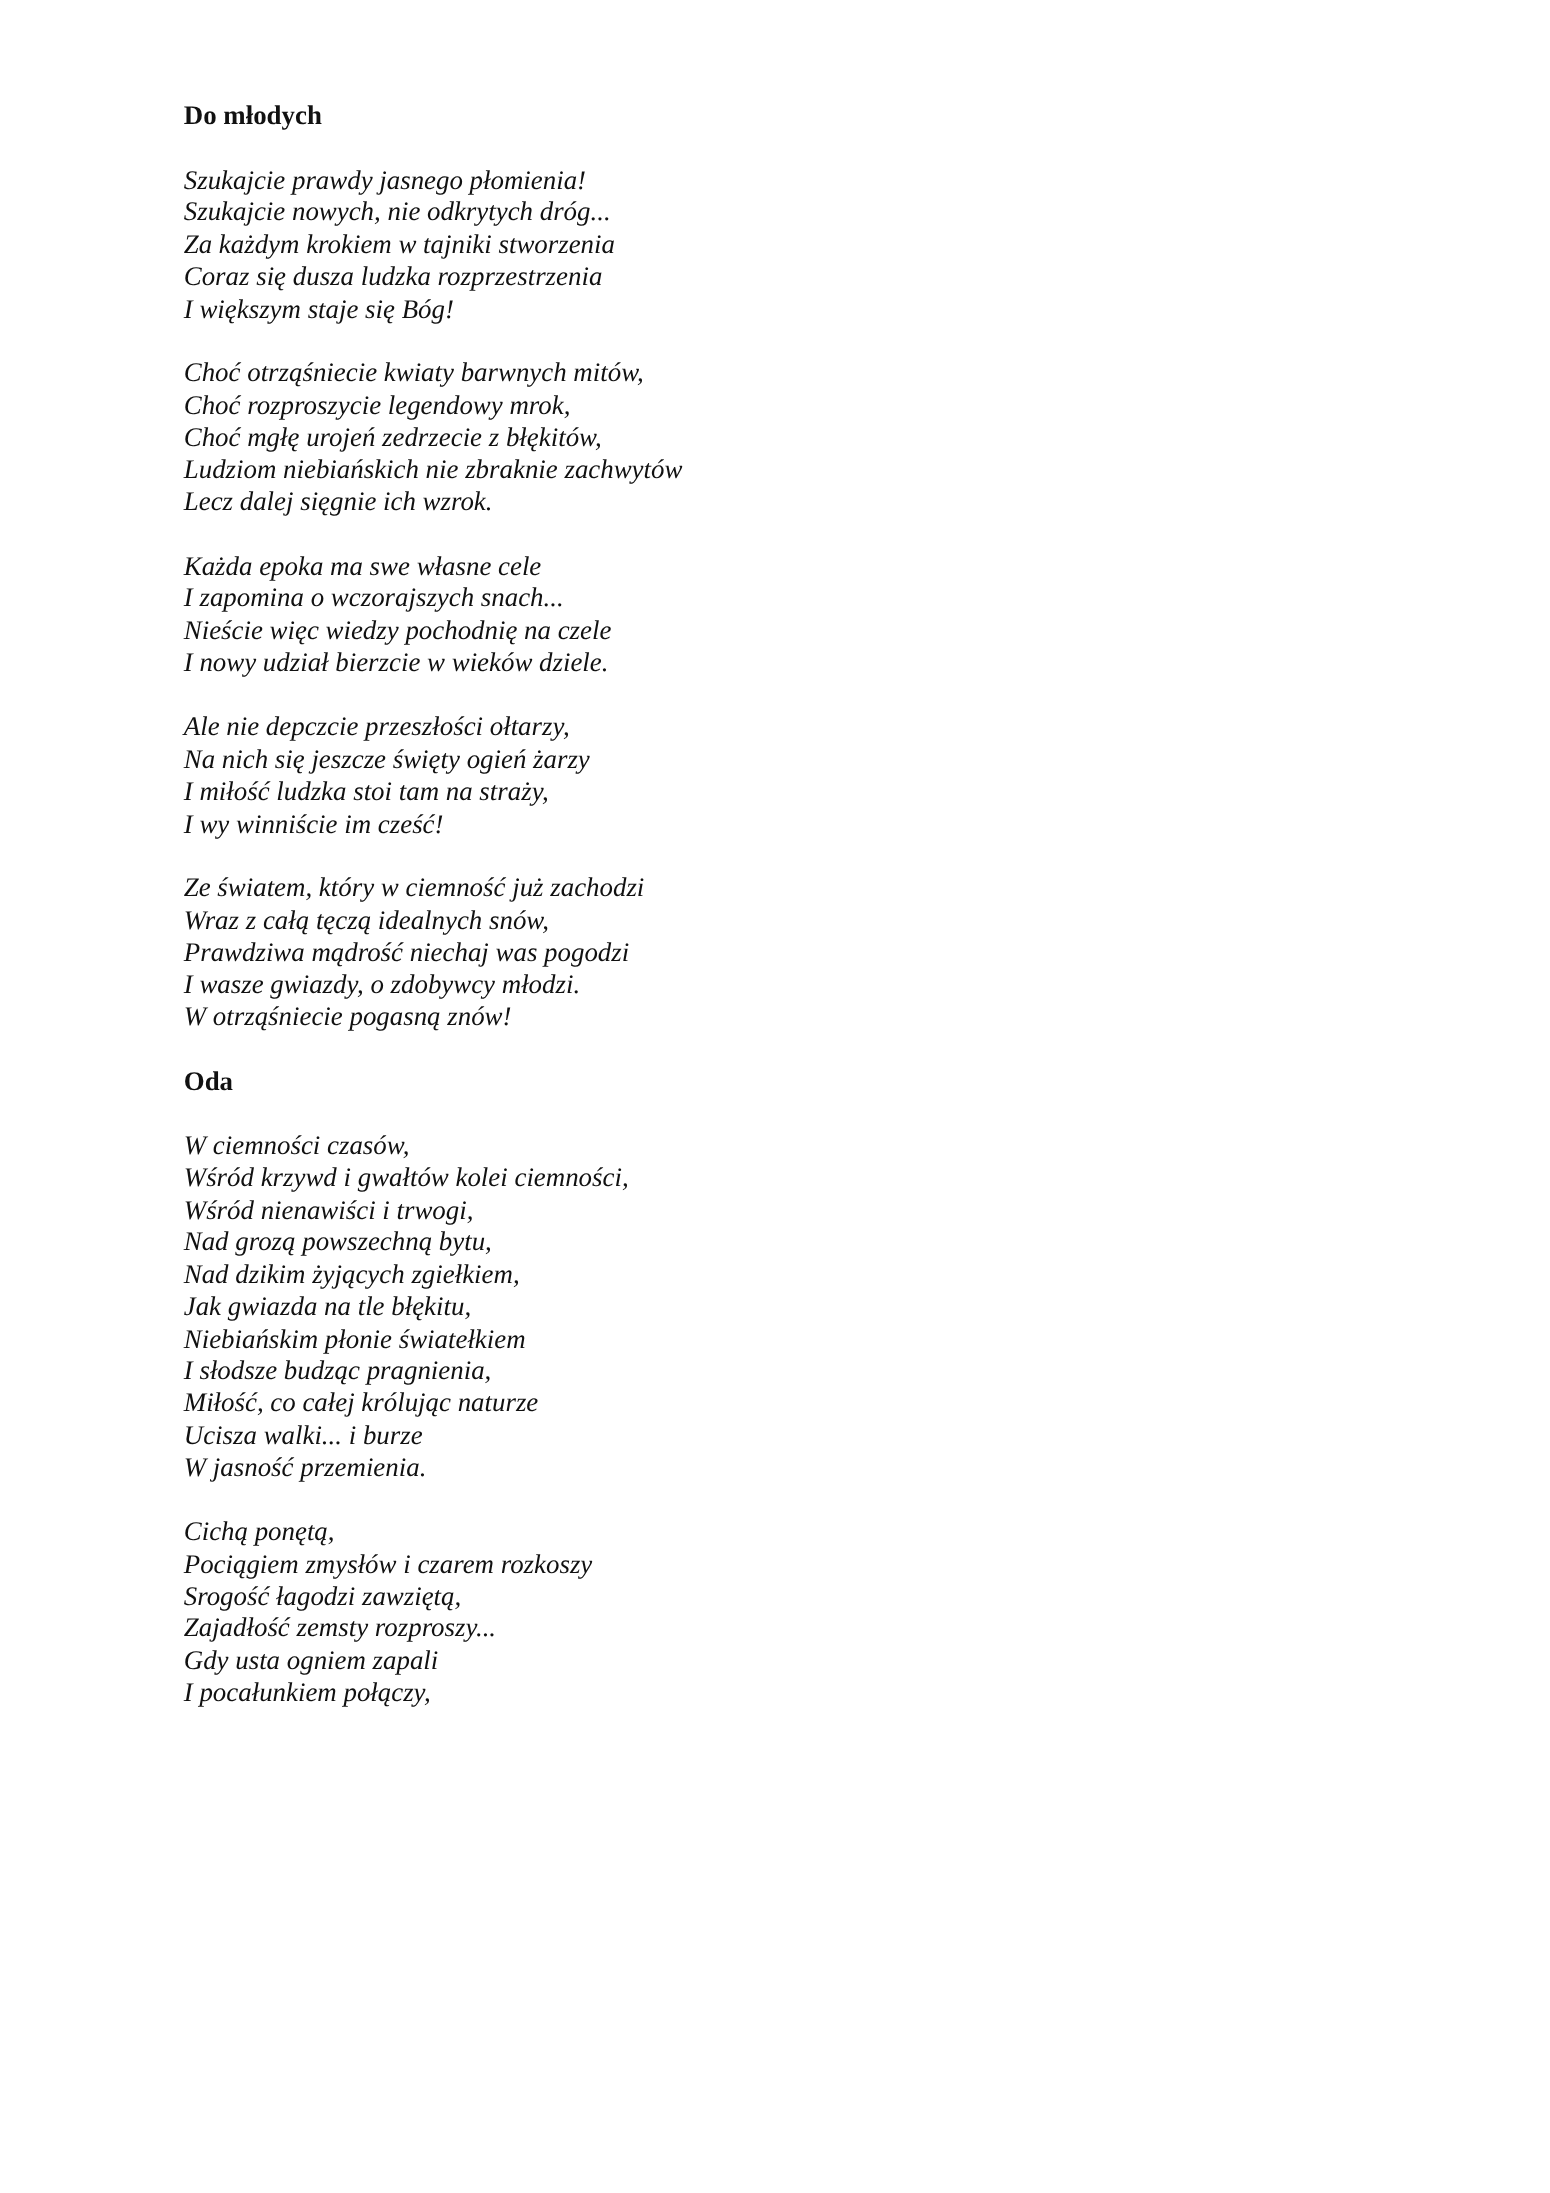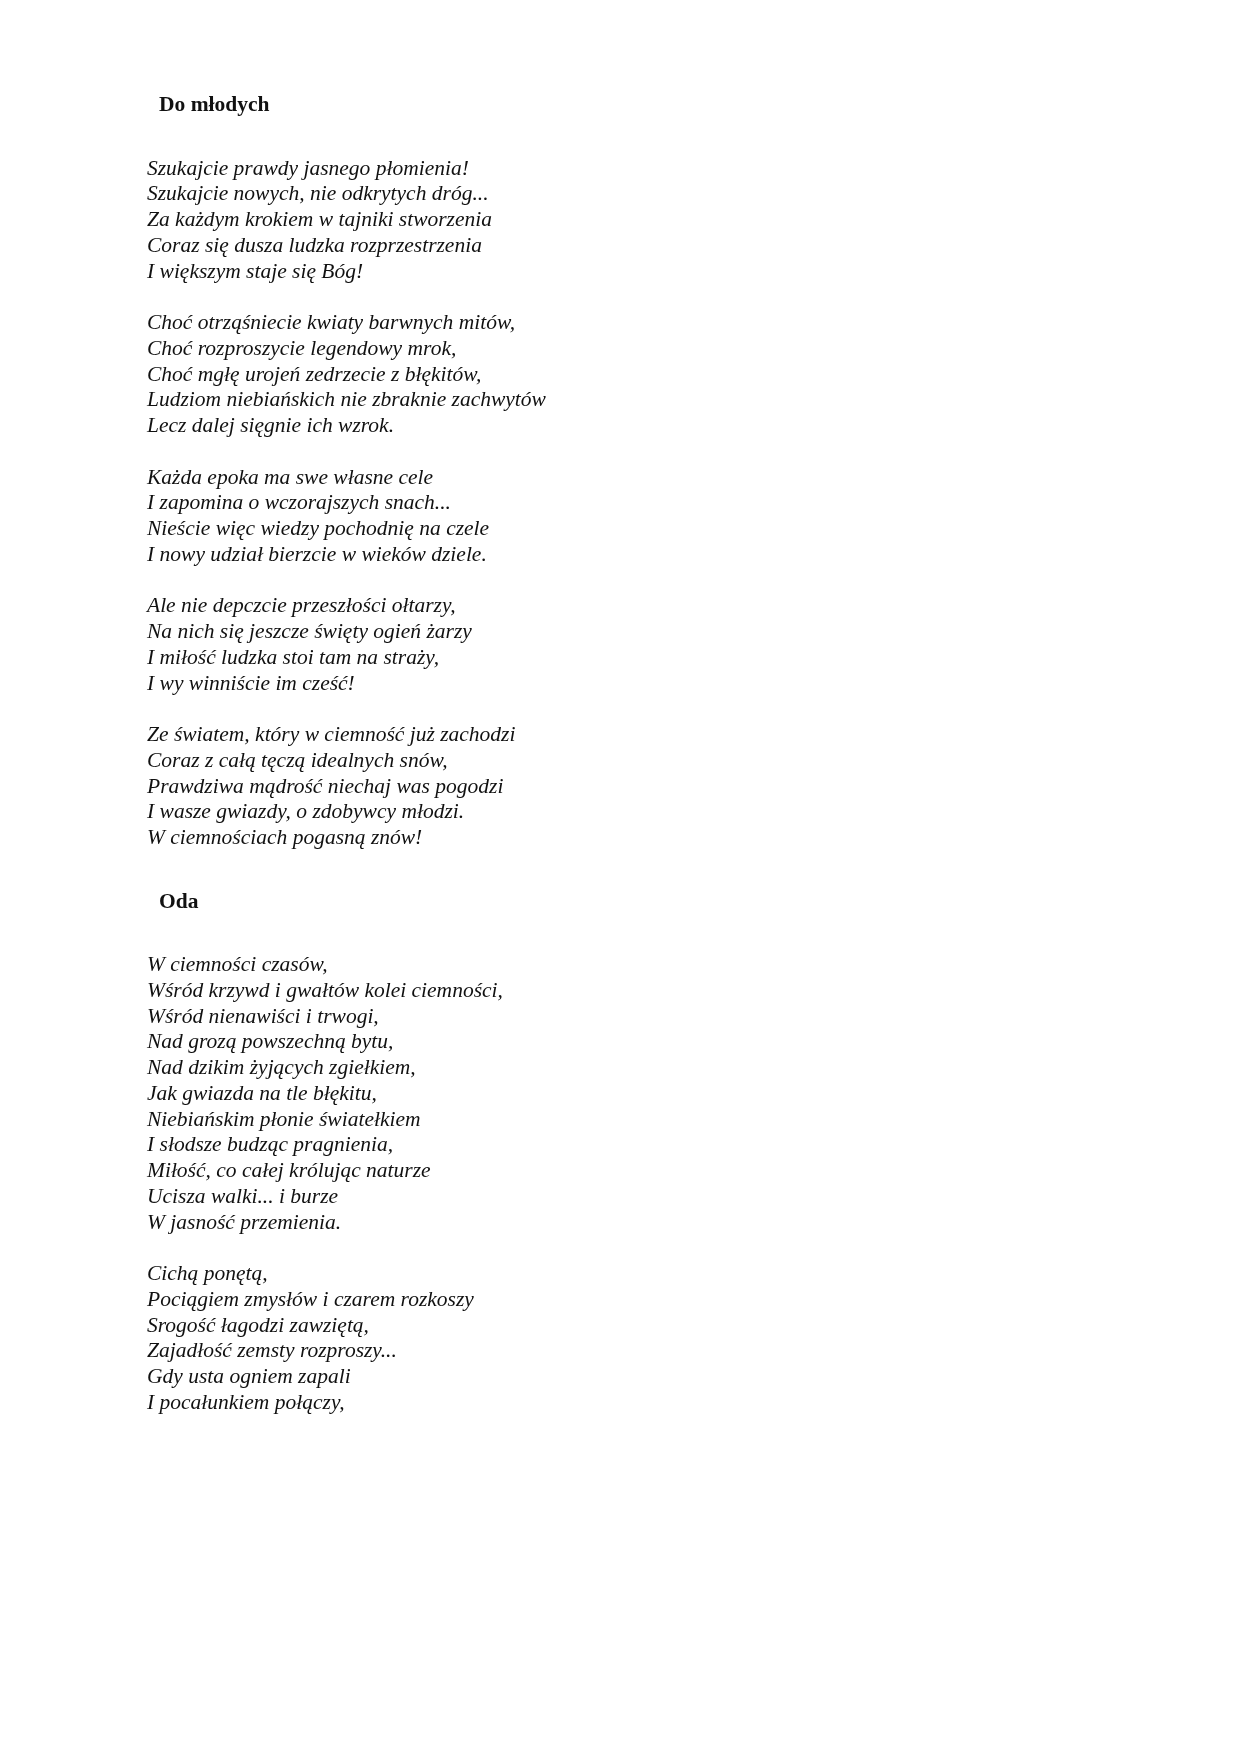--- a/index.html
+++ b/index.html
@@ -18,21 +18,21 @@
     .page {
       position: absolute;
       left: 147px;
       top: 80px;
       width: 1000px;
       font-size: 21.5px;
       line-height: 25.75px;
     }
     .title {
       font-weight: bold;
-      margin: 12px;
+      margin: 0;
       height: 25.75px;
     }
     .gap {
       height: 25.75px;
     }
     .stanza .line {
       white-space: pre;
       height: 25.75px;
       font-style: italic;
     }
@@ -75,24 +75,24 @@
     <div class="stanza">
       <div class="line">Ale nie depczcie przeszłości ołtarzy,</div>
       <div class="line">Na nich się jeszcze święty ogień żarzy</div>
       <div class="line">I miłość ludzka stoi tam na straży,</div>
       <div class="line">I wy winniście im cześć!</div>
     </div>
     <div class="gap"></div>
 
     <div class="stanza">
       <div class="line">Ze światem, który w ciemność już zachodzi</div>
-      <div class="line">Coraz z całą tęczą idealnych snów,</div>
+      <div class="line">Wraz z całą tęczą idealnych snów,</div>
       <div class="line">Prawdziwa mądrość niechaj was pogodzi</div>
       <div class="line">I wasze gwiazdy, o zdobywcy młodzi.</div>
-      <div class="line">W ciemnościach pogasną znów!</div>
+      <div class="line">W otrząśniecie pogasną znów!</div>
     </div>
     <div class="gap"></div>
   </section>
 
   <section>
     <div class="title">Oda</div>
     <div class="gap"></div>
 
     <div class="stanza">
       <div class="line">W ciemności czasów,</div>

